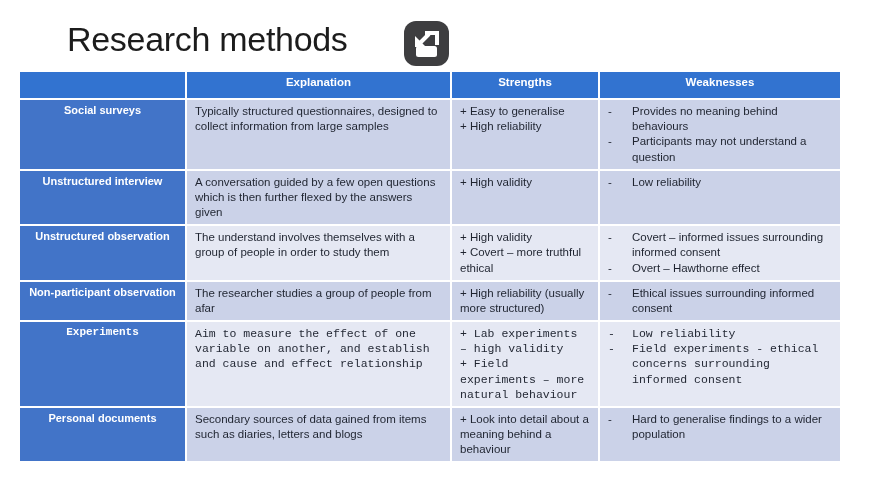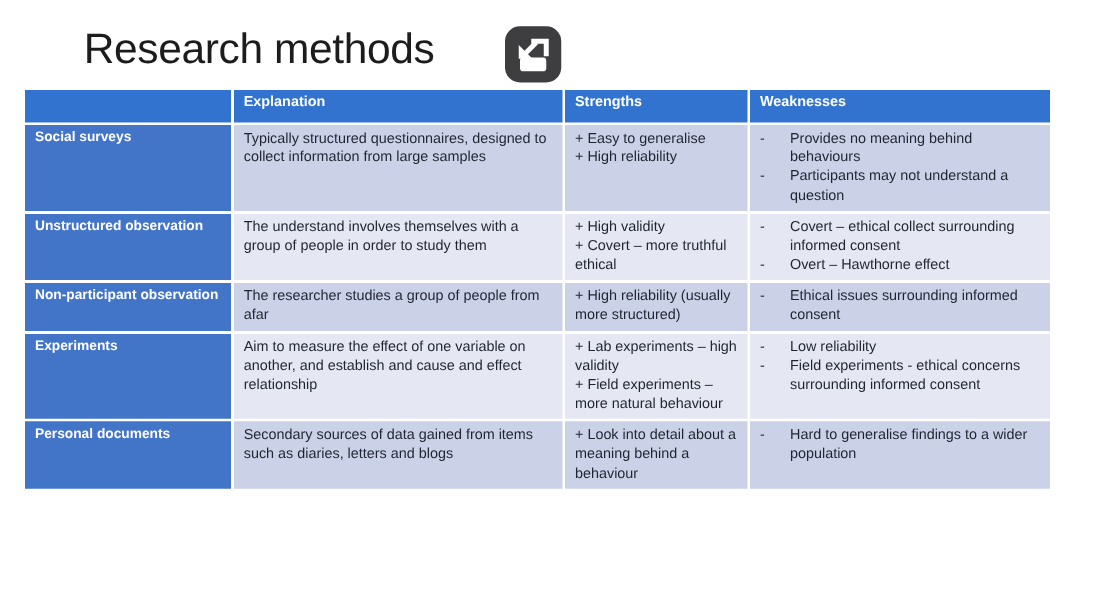--- a/index.html
+++ b/index.html
@@ -37,30 +37,31 @@
     border: 2px solid #ffffff;
     vertical-align: top;
     padding: 4px 8px;
     overflow: hidden;
   }
   thead th {
     background: var(--header-blue, #3273d0);
     color: #ffffff;
     font-size: 11.5px;
     font-weight: bold;
-    text-align: left;
+    text-align: center;
     height: 18px;
     padding-top: 5px;
   }
   td.method-cell {
     background: var(--method-blue, #4274c8);
     color: #ffffff;
     font-weight: bold;
     font-size: 11px;
     padding-top: 6px;
+    text-align: center;
   }
   td.data-cell {
     font-size: 11.5px;
     color: var(--body-text, #1f2430);
     line-height: 1.32;
     padding-top: 6px;
     margin-left: 37px;
   }
   tr.band-dark td.data-cell { background: var(--band-dark, #cbd2e8); }
   tr.band-light td.data-cell { background: var(--band-light, #e5e8f3); }
@@ -110,52 +111,65 @@
           <div class="weak-item">
             <span class="dash">-</span>
             <span class="weak-text">Provides no meaning behind behaviours</span>
           </div>
           <div class="weak-item">
             <span class="dash">-</span>
             <span class="weak-text">Participants may not understand a question</span>
           </div>
         </td>
       </tr>
+      <tr class="band-dark" style="height: 37px;">
+        <td class="method-cell">Unstructured interview</td>
+        <td class="data-cell">A conversation guided by a few open questions which is then further flexed by the answers given</td>
+        <td class="data-cell">
+          <div class="strength-item">+ High validity</div>
+        </td>
+        <td class="data-cell">
+          <div class="weak-item">
+            <span class="dash">-</span>
+            <span class="weak-text">Low reliability</span>
+          </div>
+        </td>
+      </tr>
       <tr class="band-light" style="height: 51px;">
         <td class="method-cell">Unstructured observation</td>
         <td class="data-cell">The understand involves themselves with a group of people in order to study them</td>
         <td class="data-cell">
           <div class="strength-item">+ High validity</div>
           <div class="strength-item">+ Covert – more truthful ethical</div>
         </td>
         <td class="data-cell">
           <div class="weak-item">
             <span class="dash">-</span>
-            <span class="weak-text">Covert – ethical collect surrounding informed consent</span>
+            <span class="weak-text">Covert – informed issues surrounding informed consent</span>
           </div>
           <div class="weak-item">
             <span class="dash">-</span>
             <span class="weak-text">Overt – Hawthorne effect</span>
           </div>
         </td>
       </tr>
       <tr class="band-dark" style="height: 38px;">
         <td class="method-cell">Non-participant observation</td>
         <td class="data-cell">The researcher studies a group of people from afar</td>
         <td class="data-cell">
           <div class="strength-item">+ High reliability (usually more structured)</div>
         </td>
         <td class="data-cell">
           <div class="weak-item">
             <span class="dash">-</span>
             <span class="weak-text">Ethical issues surrounding informed consent</span>
           </div>
         </td>
       </tr>
-      <tr class="band-light" style="height: 64px;">
+      <tr class="band-light" style="height: 64px; font-family: Liberation Mono, monospace;">
         <td class="method-cell">Experiments</td>
         <td class="data-cell">Aim to measure the effect of one variable on another, and establish and cause and effect relationship</td>
         <td class="data-cell">
           <div class="strength-item">+ Lab experiments – high validity</div>
           <div class="strength-item">+ Field experiments – more natural behaviour</div>
         </td>
         <td class="data-cell">
           <div class="weak-item">
             <span class="dash">-</span>
             <span class="weak-text">Low reliability</span>

